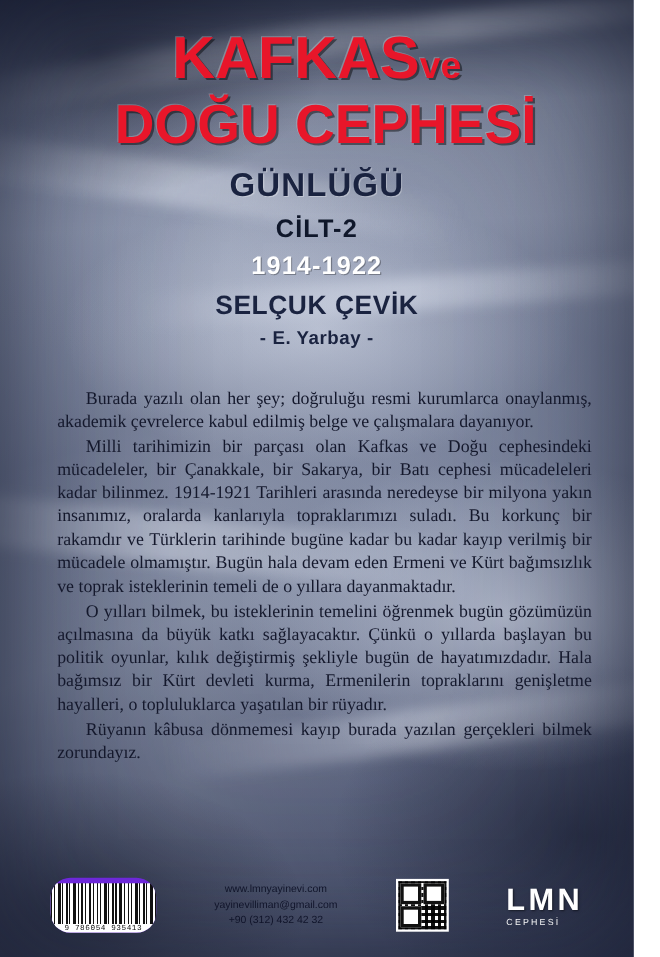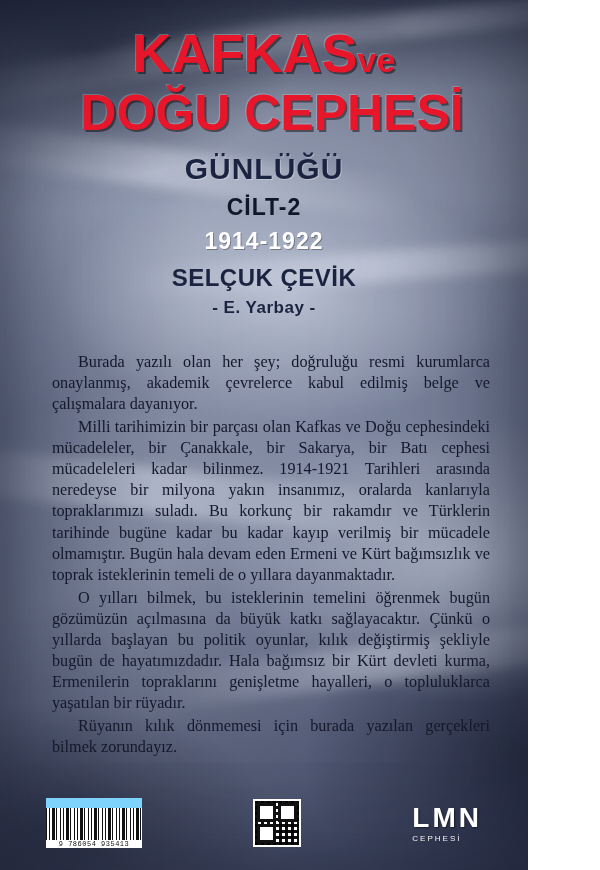--- a/index.html
+++ b/index.html
@@ -8,21 +8,21 @@
     background: #ffffff;
   }
   body {
     width: 600px;
     height: 870px;
     font-family: "Liberation Serif", serif;
     overflow: hidden;
   }
   #cover {
     position: relative;
-    width: 528px;
+    width: 576px;
     height: 870px;
     overflow: hidden;
     background: #7d8496;
   }
   
   .bg-base {
     position: absolute;
     inset: 0;
     background:
       linear-gradient(178deg, rgba(30,36,58,0.88) 0%, rgba(60,68,92,0.35) 12%, rgba(120,128,148,0.10) 24%, rgba(150,158,176,0.0) 38%),
@@ -156,24 +156,25 @@
     display: flex;
     align-items: center;
     justify-content: space-between;
     padding: 0 46px;
     box-sizing: border-box;
   }
   .barcode {
     width: 96px;
     height: 50px;
     position: relative;
-    background: #7dd3fc;
+    background: #6d28d9;
     display: flex;
-    align-items: flex-end;
+    align-items: center;
     overflow: hidden;
+    border-radius: 18px;
   }
   .barcode .bars {
     width: 100%;
     height: 40px;
     background-image: repeating-linear-gradient(90deg,
       #111 0px, #111 1.5px, #fff 1.5px, #fff 3px,
       #111 3px, #111 4px, #fff 4px, #fff 6.5px,
       #111 6.5px, #111 9px, #fff 9px, #fff 10.5px,
       #111 10.5px, #111 11.5px, #fff 11.5px, #fff 14px);
   }
@@ -268,29 +269,34 @@
     <span class="line4">CİLT-2</span>
     <span class="line5">1914-1922</span>
     <span class="line6">SELÇUK ÇEVİK</span>
     <span class="line7">- E. Yarbay -</span>
   </div>
 
   <div class="blurb">
     <p>Burada yazılı olan her şey; doğruluğu resmi kurumlarca onaylanmış, akademik çevrelerce kabul edilmiş belge ve çalışmalara dayanıyor.</p>
     <p>Milli tarihimizin bir parçası olan Kafkas ve Doğu cephesindeki mücadeleler, bir Çanakkale, bir Sakarya, bir Batı cephesi mücadeleleri kadar bilinmez. 1914-1921 Tarihleri arasında neredeyse bir milyona yakın insanımız, oralarda kanlarıyla topraklarımızı suladı. Bu korkunç bir rakamdır ve Türklerin tarihinde bugüne kadar bu kadar kayıp verilmiş bir mücadele olmamıştır. Bugün hala devam eden Ermeni ve Kürt bağımsızlık ve toprak isteklerinin temeli de o yıllara dayanmaktadır.</p>
     <p>O yılları bilmek, bu isteklerinin temelini öğrenmek bugün gözümüzün açılmasına da büyük katkı sağlayacaktır. Çünkü o yıllarda başlayan bu politik oyunlar, kılık değiştirmiş şekliyle bugün de hayatımızdadır. Hala bağımsız bir Kürt devleti kurma, Ermenilerin topraklarını genişletme hayalleri, o topluluklarca yaşatılan bir rüyadır.</p>
-    <p>Rüyanın kılık dönmemesi için burada yazılan gerçekleri bilmek zorundayız.</p>
+    <p>Rüyanın kâbusa dönmemesi kayıp burada yazılan gerçekleri bilmek zorundayız.</p>
   </div>
 
   <div class="footer">
     <div class="barcode">
       <div class="bars"></div>
       <div class="bc-num">9 786054 935413</div>
     </div>
 
+    <div class="contact">
+      <div>www.lmnyayinevi.com</div>
+      <div>yayinevilliman@gmail.com</div>
+      <div>+90 (312) 432 42 32</div>
+    </div>
 
     <div class="qr">
         <span class="qr-bl"></span>
       </div>
 
     <div class="logo">
       <div class="lmn">LMN</div>
       <div class="sub">CEPHESİ</div>
     </div>
   </div>

